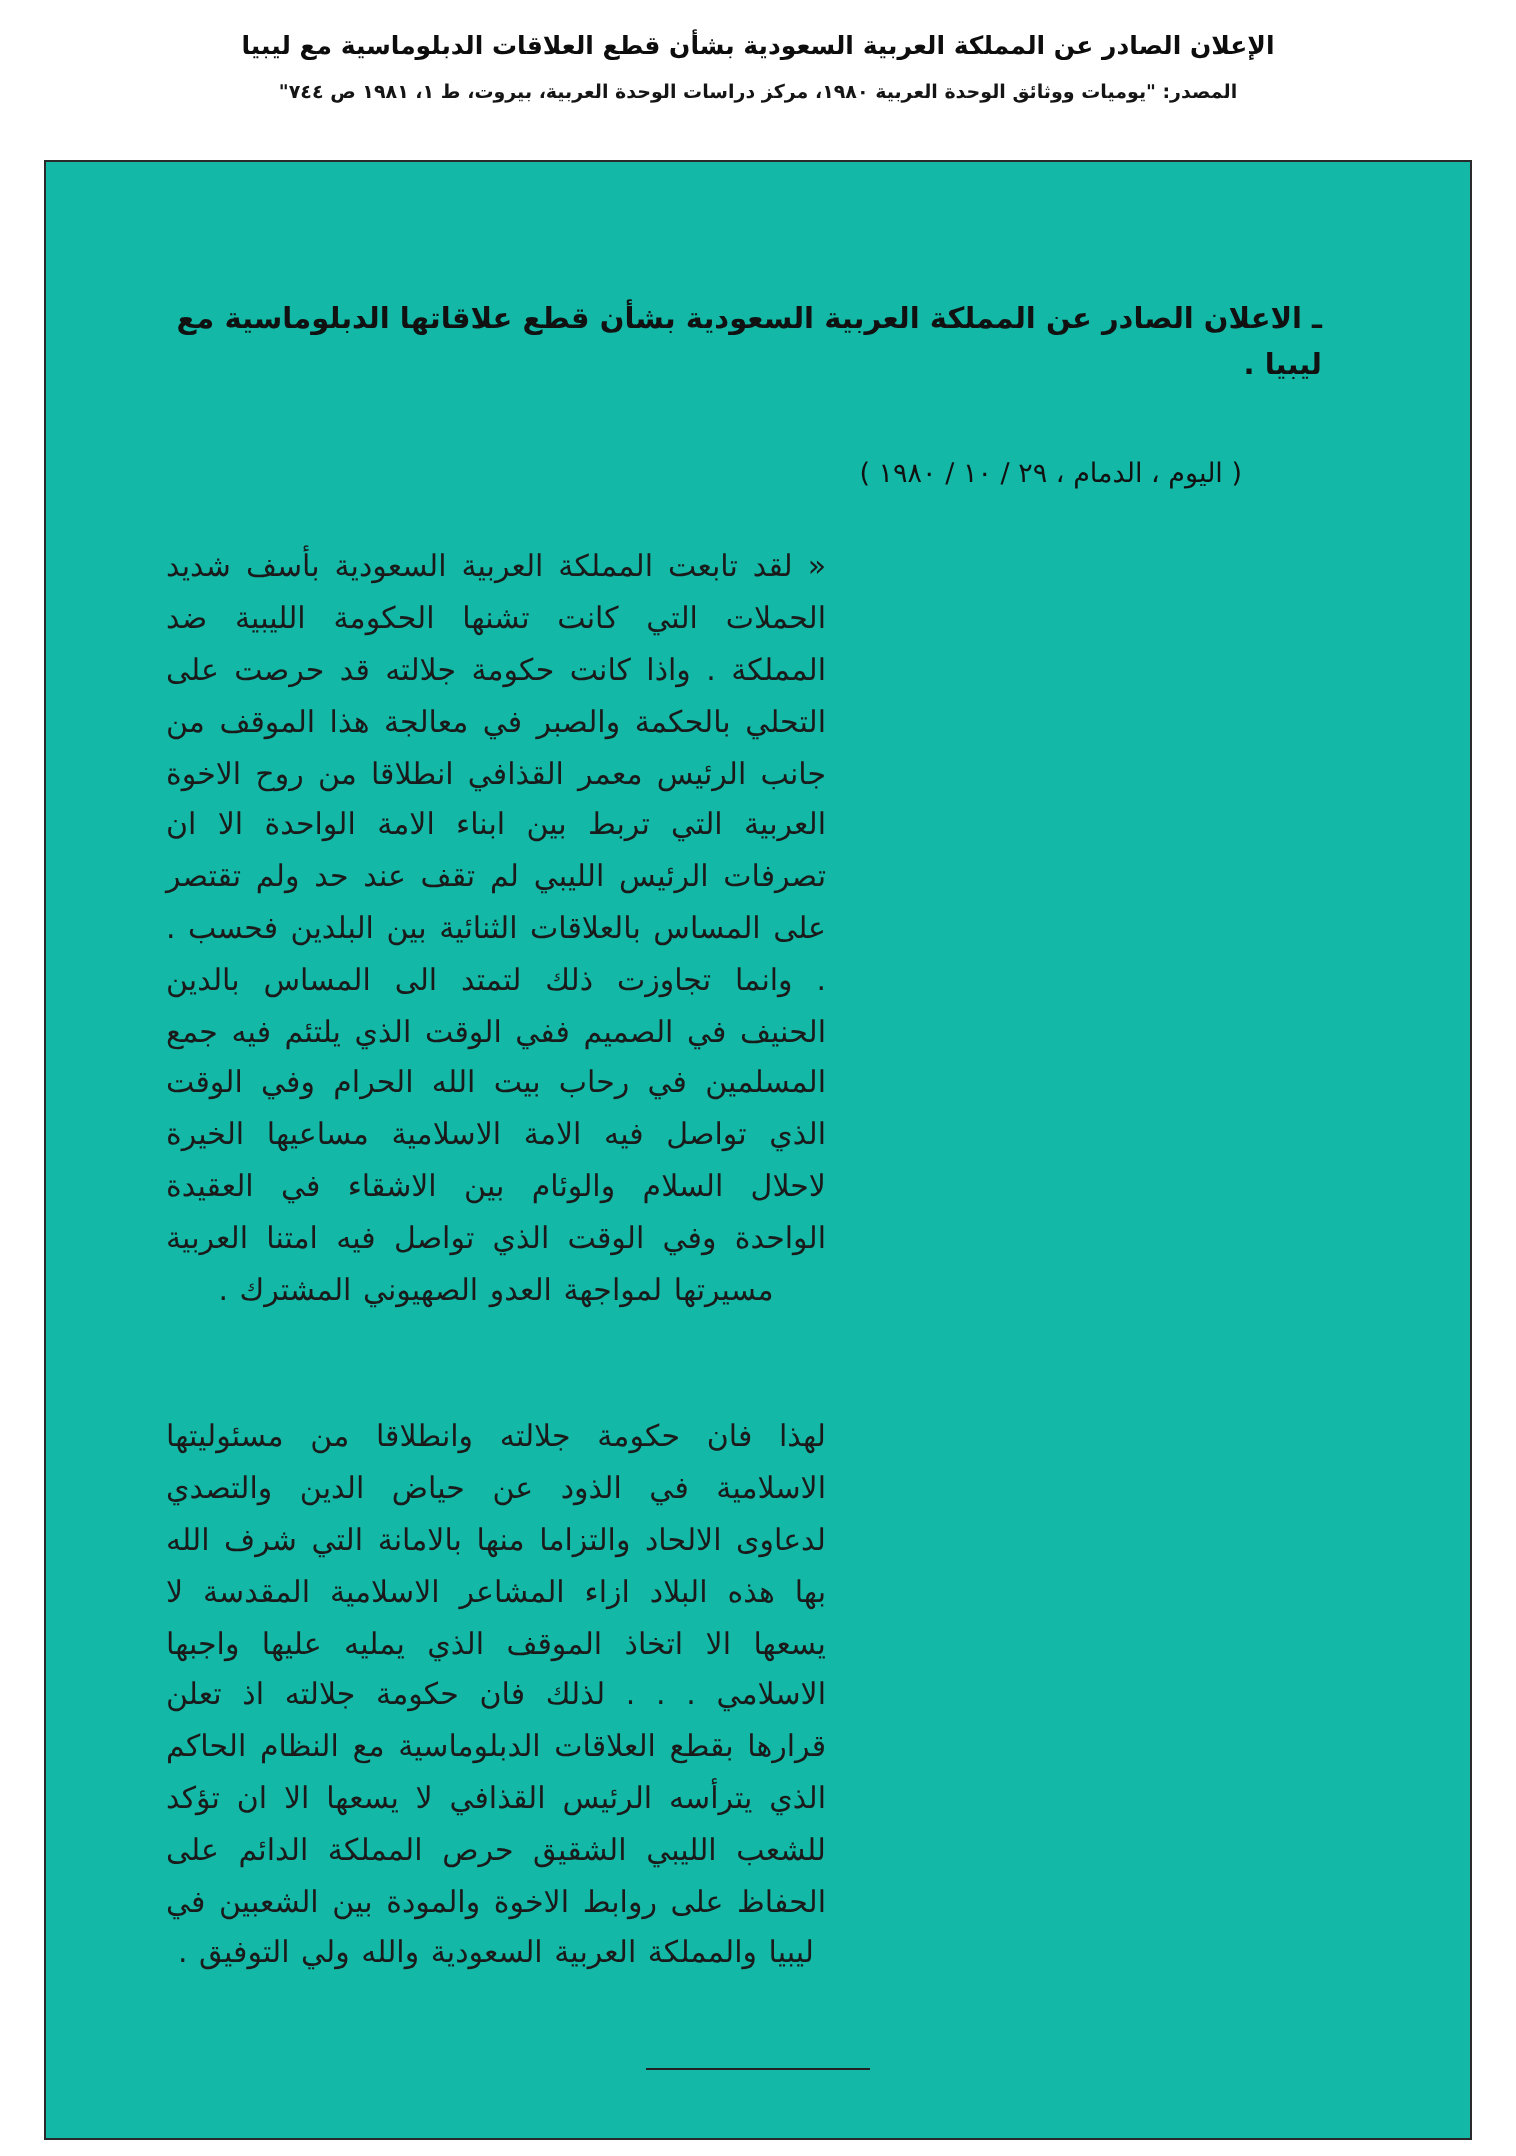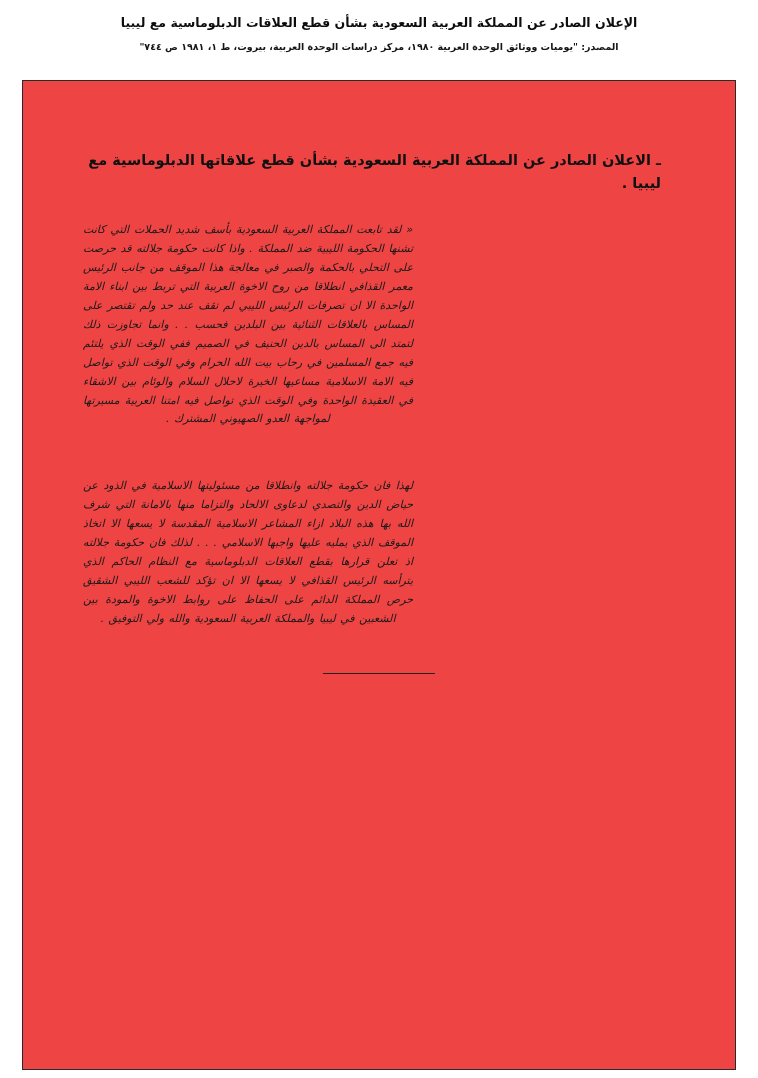--- a/index.html
+++ b/index.html
@@ -45,21 +45,21 @@
   }
 
   
   .scan-frame {
     position: absolute;
     top: 80px;
     right: 22px;
     left: 22px;
     bottom: 8px;
     border: 1.5px solid #2a2a2a;
-    background: #ef4444;
+    background: #14b8a6;
     box-sizing: border-box;
     overflow: hidden;
   }
   .scan-inner {
     position: absolute;
     inset: 0;
     padding: 60px 52px 20px 52px;
     box-sizing: border-box;
   }
 
@@ -85,28 +85,27 @@
 
   .body-col {
     width: 330px;
     margin-top: 26px;
     margin-right: auto;
     margin-left: 0;
     padding-left: 8px;
   }
 
   .para {
-    font-size: 11px;
+    font-size: 15px;
     line-height: 1.72;
     text-align: justify;
     text-align-last: center;
     color: #1a1a1a;
     margin-bottom: 14px;
     word-spacing: 1px;
-    font-style: italic;
   }
   .para.lead {
     text-indent: 0;
   }
   .para:last-child { margin-bottom: 0; margin-top: 48px; }
 
   .rule-wrap {
     margin-top: 30px;
     text-align: center;
   }
@@ -125,20 +124,21 @@
   <div class="doc-header">
     <div class="title">الإعلان الصادر عن المملكة العربية السعودية بشأن قطع العلاقات الدبلوماسية مع ليبيا</div>
     <div class="source">المصدر:  "يوميات ووثائق الوحدة العربية ١٩٨٠، مركز دراسات الوحدة العربية، بيروت، ط ١، ١٩٨١ ص ٧٤٤"</div>
   </div>
 
   <div class="scan-frame">
     <div class="scan-inner">
 
       <div class="doc-title">ـ الاعلان الصادر عن المملكة العربية السعودية بشأن قطع علاقاتها الدبلوماسية مع ليبيا .</div>
 
+      <div class="doc-dateline">( اليوم ، الدمام ، ٢٩ / ١٠ / ١٩٨٠ )</div>
 
       <div class="body-col">
         <p class="para lead">« لقد تابعت المملكة العربية السعودية بأسف شديد الحملات التي كانت تشنها الحكومة الليبية ضد المملكة . واذا كانت حكومة جلالته قد حرصت على التحلي بالحكمة والصبر في معالجة هذا الموقف من جانب الرئيس معمر القذافي انطلاقا من روح الاخوة العربية التي تربط بين ابناء الامة الواحدة الا ان تصرفات الرئيس الليبي لم تقف عند حد ولم تقتصر على المساس بالعلاقات الثنائية بين البلدين فحسب . . وانما تجاوزت ذلك لتمتد الى المساس بالدين الحنيف في الصميم ففي الوقت الذي يلتئم فيه جمع المسلمين في رحاب بيت الله الحرام وفي الوقت الذي تواصل فيه الامة الاسلامية مساعيها الخيرة لاحلال السلام والوئام بين الاشقاء في العقيدة الواحدة وفي الوقت الذي تواصل فيه امتنا العربية مسيرتها لمواجهة العدو الصهيوني المشترك .</p>
         <p class="para">لهذا فان حكومة جلالته وانطلاقا من مسئوليتها الاسلامية في الذود عن حياض الدين والتصدي لدعاوى الالحاد والتزاما منها بالامانة التي شرف الله بها هذه البلاد ازاء المشاعر الاسلامية المقدسة لا يسعها الا اتخاذ الموقف الذي يمليه عليها واجبها الاسلامي . . . لذلك فان حكومة جلالته اذ تعلن قرارها بقطع العلاقات الدبلوماسية مع النظام الحاكم الذي يترأسه الرئيس القذافي لا يسعها الا ان تؤكد للشعب الليبي الشقيق حرص المملكة الدائم على الحفاظ على روابط الاخوة والمودة بين الشعبين في ليبيا والمملكة العربية السعودية والله ولي التوفيق .</p>
       </div>
 
       <div class="rule-wrap">
         <span class="rule"></span>
       </div>
 

